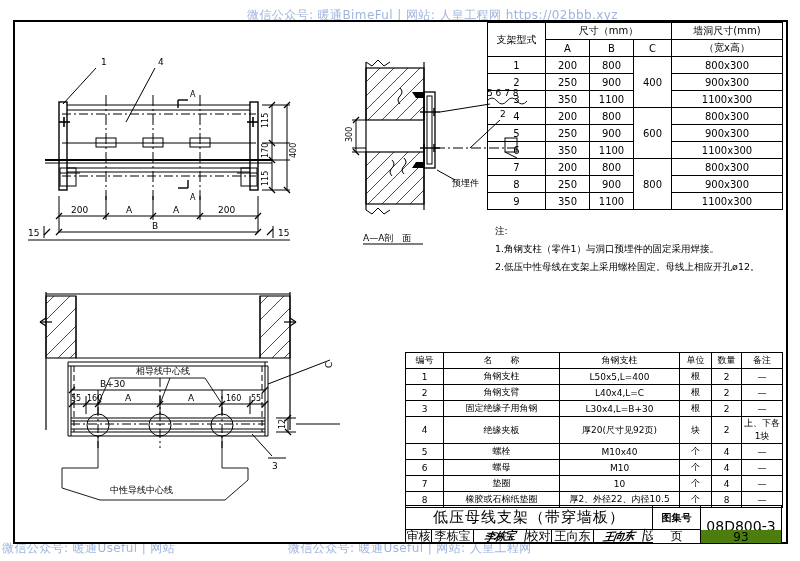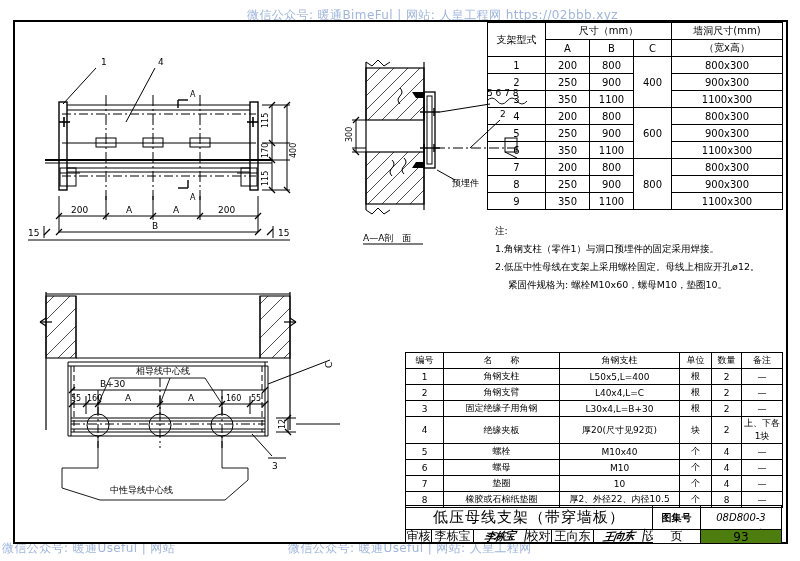--- a/index.html
+++ b/index.html
@@ -63,23 +63,23 @@
     border-right:1px solid #000;border-bottom:1px solid #000;box-sizing:border-box;
     display:flex;align-items:center;justify-content:center;
     font-size:15px;font-weight:normal;letter-spacing:1px;
   }
   #tb-atlas-lbl{
     position:absolute;left:247px;top:0;width:48px;height:24px;
     border-right:1px solid #000;border-bottom:1px solid #000;box-sizing:border-box;
     display:flex;align-items:center;justify-content:center;font-size:10px;font-weight:bold;
   }
   #tb-atlas-val{
-    position:absolute;left:295px;top:0;width:80px;height:24px;
+    position:absolute;left:295px;top:8px;width:80px;height:24px;
     border-bottom:1px solid #000;box-sizing:border-box;
-    display:flex;align-items:center;justify-content:center;font-size:10px;font-style:italic;
+    display:flex;align-items:center;justify-content:center;font-size:14px;
   }
   .tb-cell{
     position:absolute;top:24px;height:13px;box-sizing:border-box;
     border-right:1px solid #000;display:flex;align-items:center;justify-content:center;
     font-size:12px;overflow:hidden;
   }
   .sig{font-family:"DejaVu Serif",serif;font-style:italic;font-weight:bold;
        font-size:11px;transform:skewX(-12deg) rotate(-3deg);letter-spacing:-1px;}
 
   
@@ -474,21 +474,20 @@
       <td>1100</td>
       <td>1100x300</td>
     </tr>
   </tbody>
 </table>
 
 <div id="notes">
   <div class="n-ln">注:</div>
   <div class="n-ln">1.角钢支柱（零件1）与洞口预埋件的固定采用焊接。</div>
   <div class="n-ln">2.低压中性母线在支架上采用螺栓固定。母线上相应开孔ø12。</div>
-  <div class="n-ln n-ind">紧固件规格为: 螺栓M10x60，螺母M10，垫圈10。</div>
 </div>
 
 <table id="parts-table">
   <colgroup>
     <col style="width:38px">
       <col style="width:116px">
       <col style="width:120px">
     <col style="width:32px">
       <col style="width:30px">
       <col style="width:41px">

